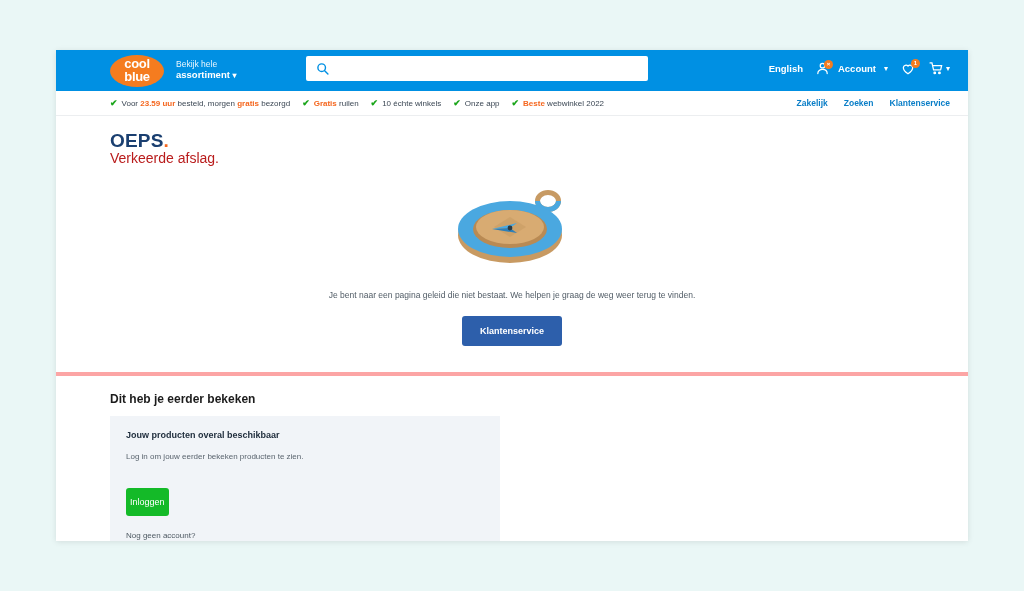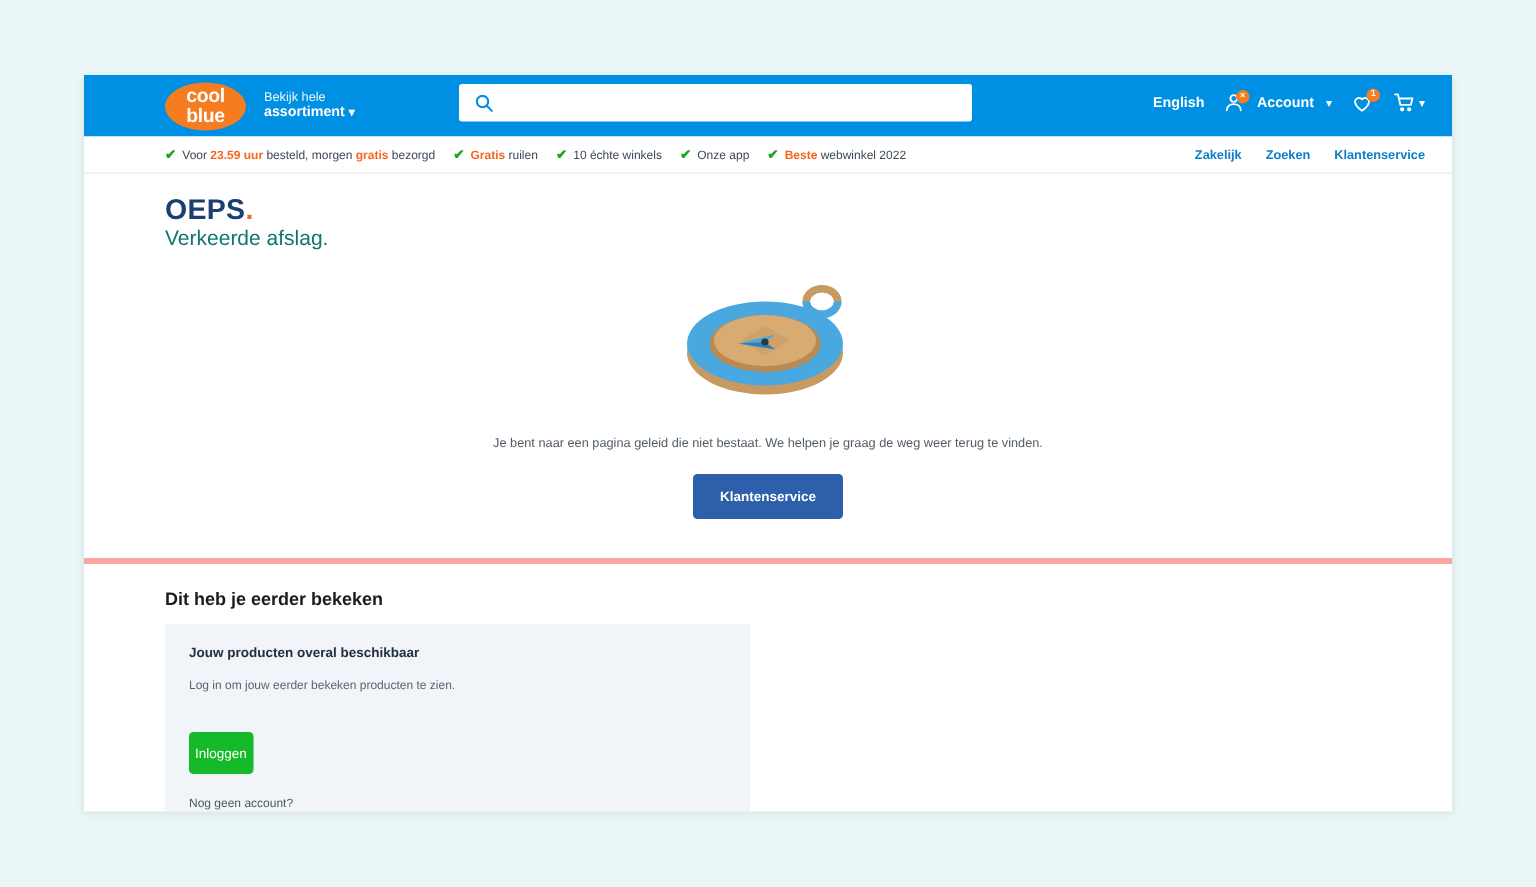--- a/index.html
+++ b/index.html
@@ -114,21 +114,21 @@
   }
   .usp-right a { font-size: 8.5px; color: #0a7ec7; font-weight: bold; text-decoration: none; }
 
   
   .errsec { padding: 14px 0 26px 0; border-bottom: 4px solid #fca5a5; }
   .oeps { margin-left: 54px; line-height: 1.12; }
   .oeps .h1 {
     font-size: 19px; font-weight: bold; color: #1a3f70; letter-spacing: 0.2px;
   }
   .oeps .h1 .dot { color: #f5671f; }
-  .oeps .h2 { font-size: 14px; color: #0f766e; }
+  .oeps .h2 { font-size: 14px; color: #b91c1c; }
 
   .compass { margin: 12px auto 0; width: 130px; height: 95px; position: relative; }
   .errtext {
     text-align: center; font-size: 8.5px; color: #515c66; margin-top: 16px;
   }
   .ks-btn-wrap { text-align: center; margin-top: 16px; }
   .ks-btn {
     display: inline-block;
     background: #2d5fab;
     color: #fff;

